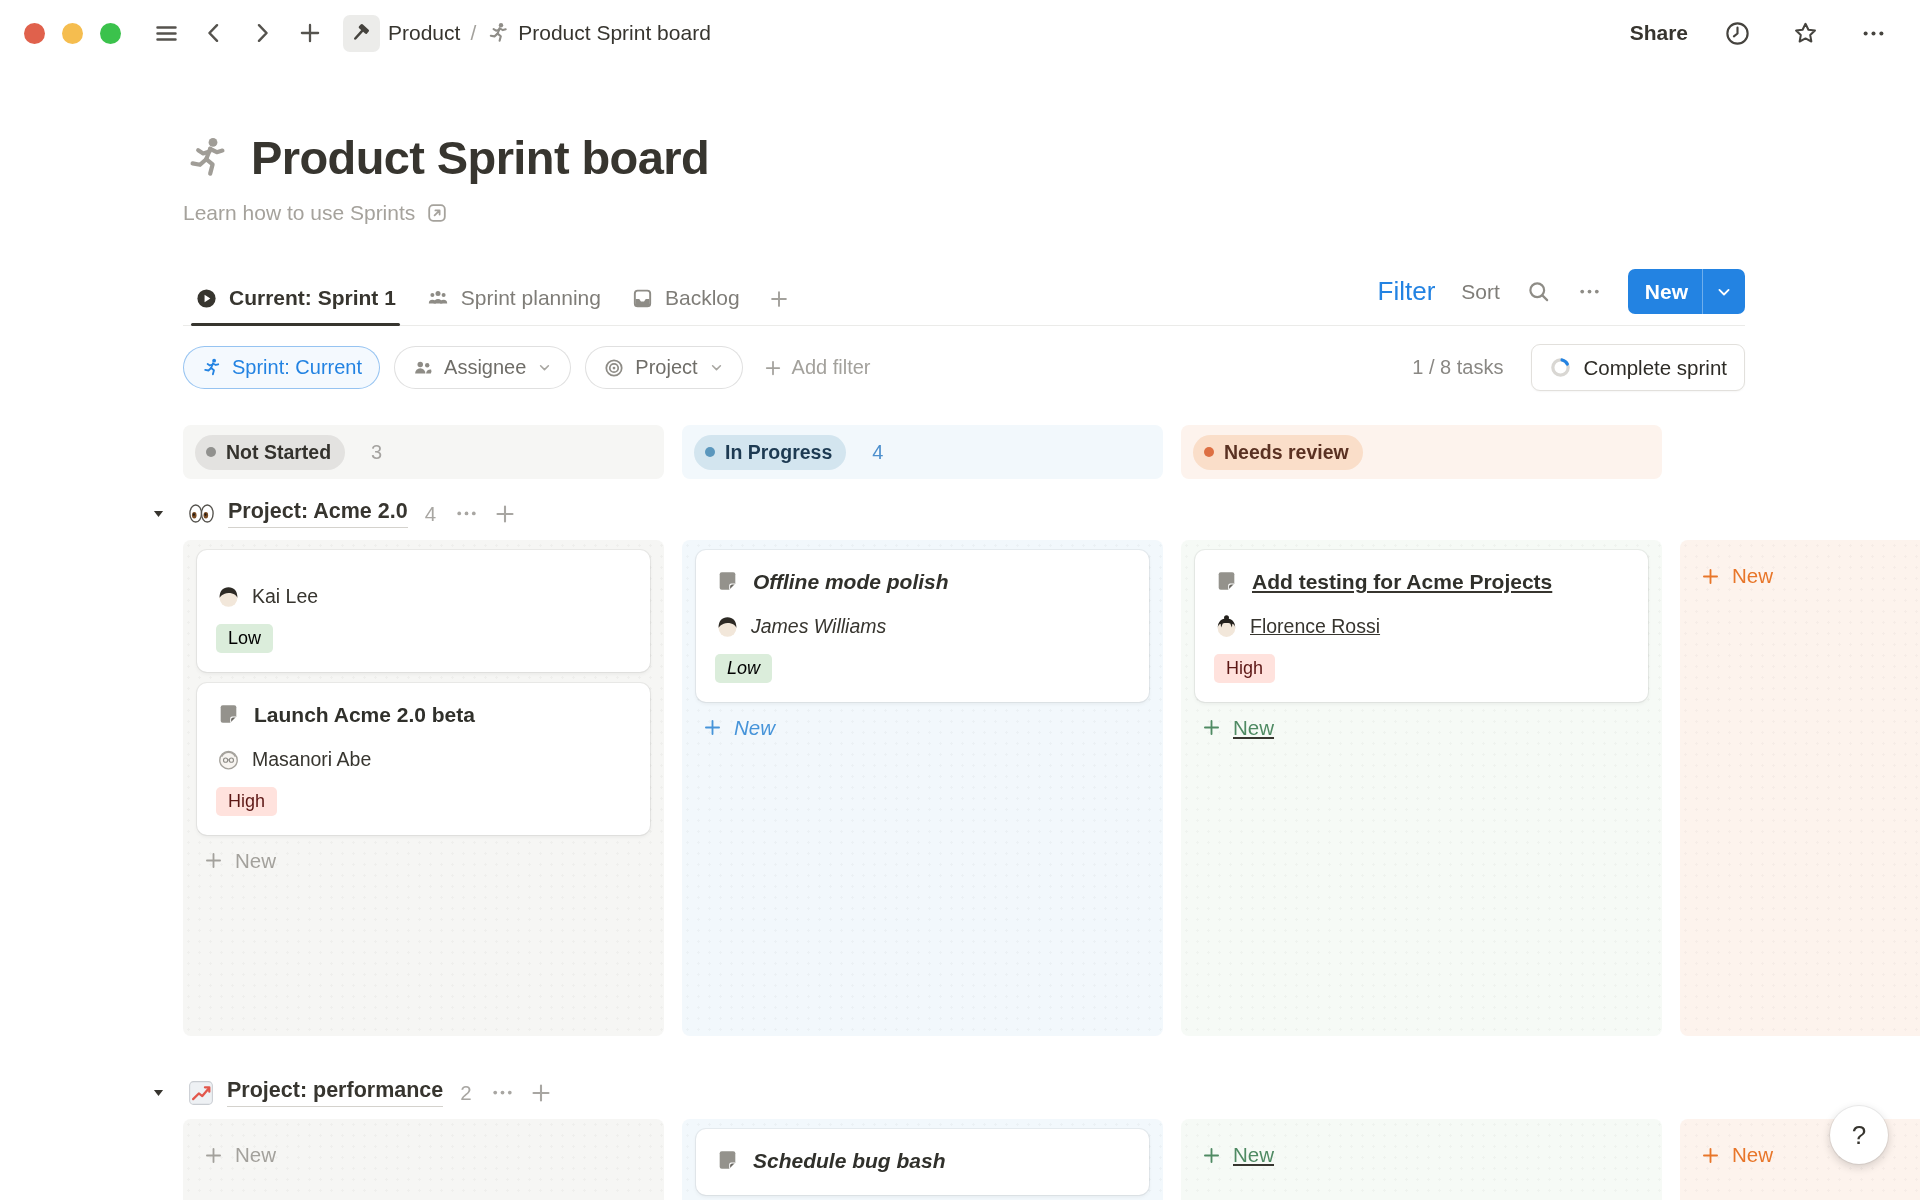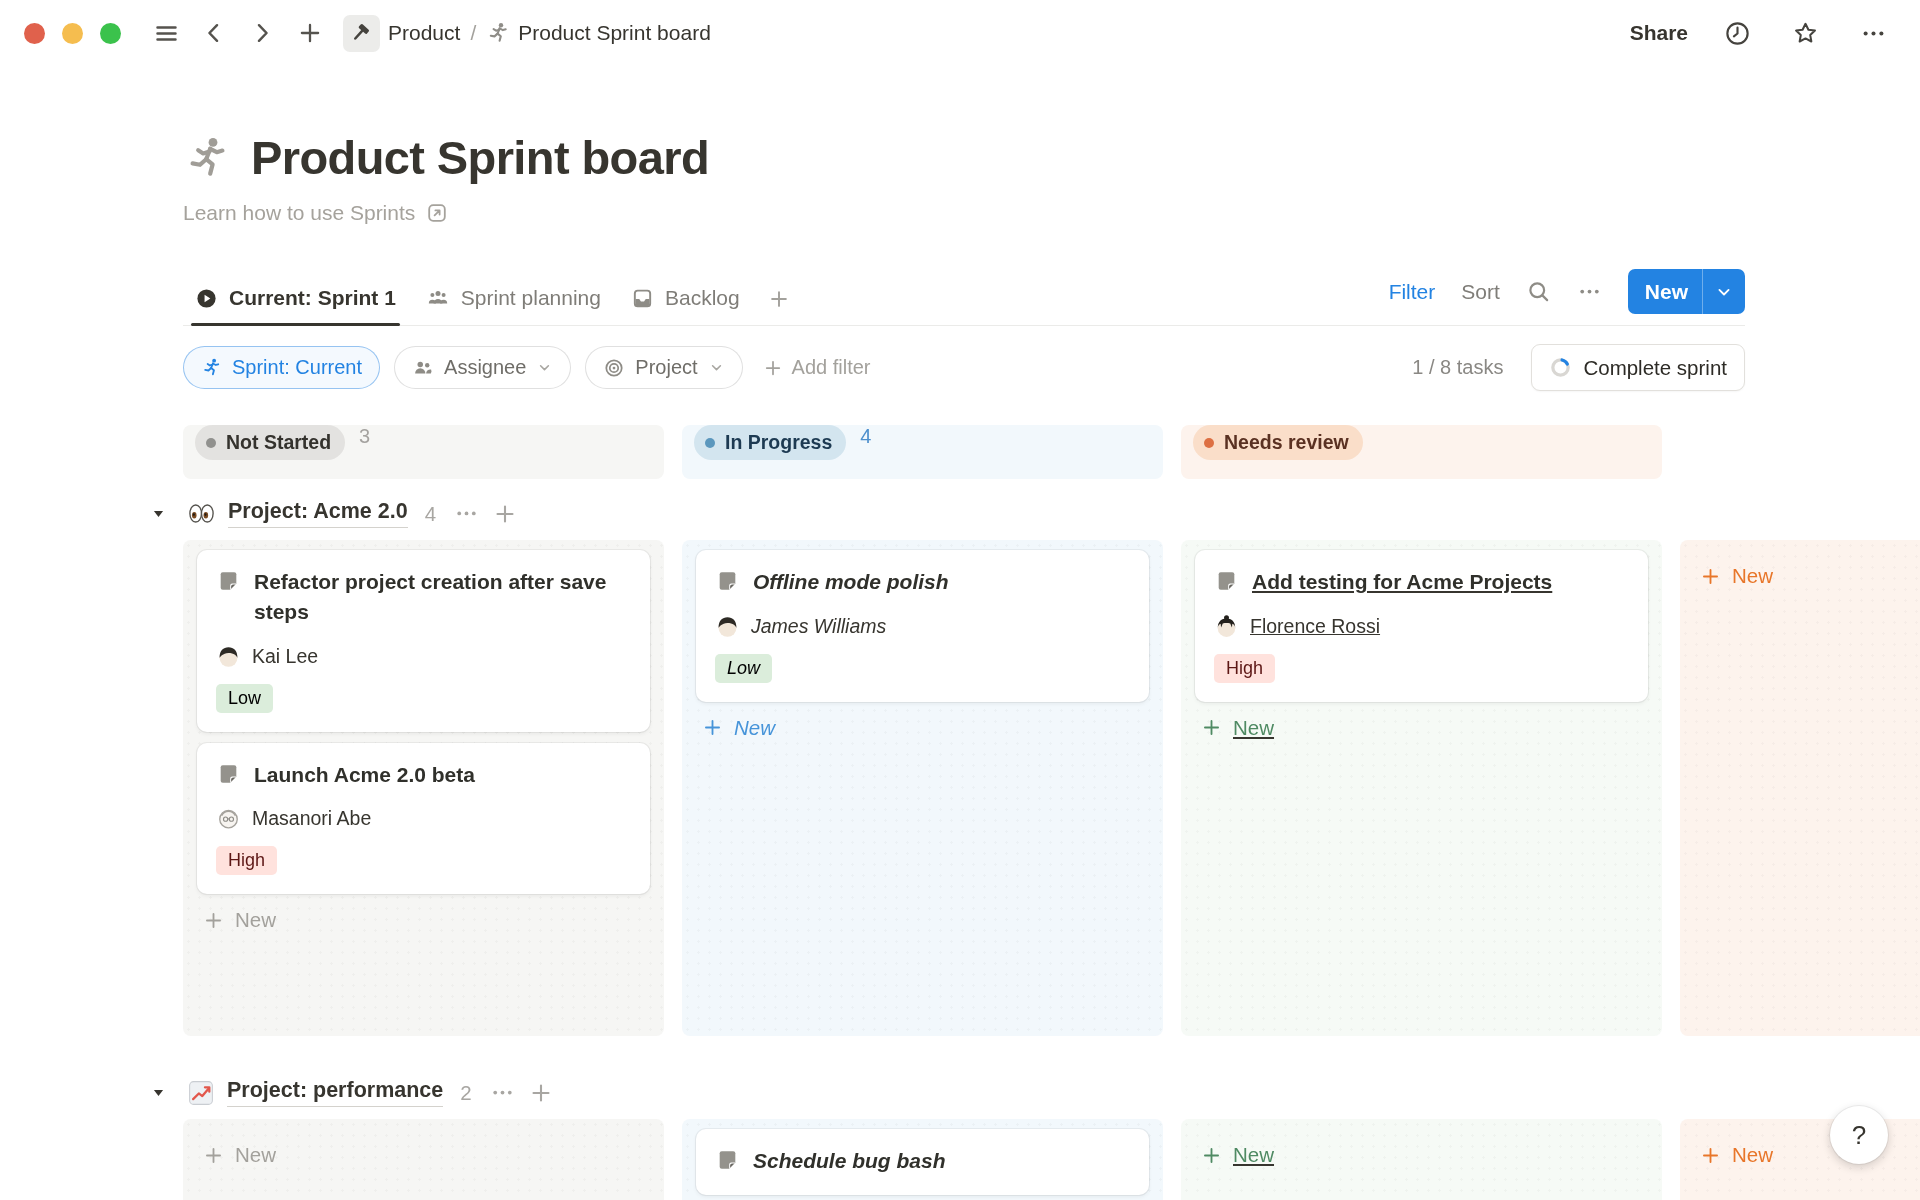--- a/index.html
+++ b/index.html
@@ -41,21 +41,21 @@
   .tabs { display:flex; align-items:flex-end; gap:6px; }
   .tab { display:flex; align-items:center; gap:11px; font-size:21px; color:#7f7d78;
          padding:8px 12px 15px 12px; position:relative; }
   .tab .t-ic { color:#8e8c86; }
   .tab.active { color:#37352f; font-weight:700; }
   .tab.active .t-ic { color:#37352f; }
   .tab.active::after { content:""; position:absolute; left:8px; right:8px; bottom:-1px;
                        height:3px; background:#37352f; border-radius:2px; }
   .tab-add { padding:8px 10px 15px; color:#a3a19c; }
   .tabs-controls { margin-left:auto; display:flex; align-items:center; gap:26px; padding-bottom:11px; }
-  .link-filter { color:#2383e2; font-size:21px; }
+  .link-filter { color:#2383e2; font-size:26px; }
   .link-sort { color:#7f7d78; font-size:21px; }
   .ctl-ic { color:#8e8c86; }
   .new-btn { display:flex; align-items:stretch; background:#2383e2; border-radius:7px;
              color:#fff; overflow:hidden; height:45px; }
   .new-btn .nb-label { display:flex; align-items:center; padding:0 14px 0 17px;
                        font-size:21px; font-weight:700; }
   .new-btn .nb-chev { display:flex; align-items:center; padding:0 11px;
                       border-left:1px solid rgba(255,255,255,0.35); }
 
   
@@ -70,21 +70,21 @@
   .fspacer { flex:1; }
   .task-count { color:#8a8884; font-size:20px; margin-right:14px; }
   .complete-btn { display:flex; align-items:center; gap:11px; height:47px; padding:0 17px;
                   border:1px solid #e2e0dc; border-radius:9px; background:#fff;
                   font-size:20.5px; font-weight:500; color:#2d2b26;
                   box-shadow:0 1px 2px rgba(15,15,15,0.04); }
 
   
   .board { margin-top:34px; width:1978px; }
   .col-grid { display:grid; grid-template-columns:repeat(4,481px); gap:18px; }
-  .col-header { border-radius:8px; height:54px; padding:0 12px; display:flex; align-items:flex-start; gap:14px; }
+  .col-header { border-radius:8px; height:54px; padding:0 12px; display:flex; align-items:center; gap:26px; }
   .col-header.ns { background:#f6f6f4; }
   .col-header.ip { background:#f2f8fc; }
   .col-header.ap { background:#f6faf6; }
   .col-header.nr { background:#fdf3ed; }
   .status-pill { display:flex; align-items:center; gap:10px; height:35px; padding:0 14px 0 11px;
                  border-radius:999px; font-size:19.5px; font-weight:700; }
   .status-pill .dot { width:10px; height:10px; border-radius:50%; }
   .pill-ns { background:#e3e2e0; color:#34322d; } .pill-ns .dot { background:#91918e; }
   .pill-ip { background:#d3e5ef; color:#1d3a52; } .pill-ip .dot { background:#5b97bd; }
   .pill-ap { background:#dbeddb; color:#1d3a2a; } .pill-ap .dot { background:#6c9b7d; }
@@ -488,28 +488,20 @@
           <svg width="24" height="24">
             <use href="#plus"></use>
           </svg>
         </span>
     </div>
 
     <div class="col-grid g1">
       <div class="section sec-ns">
         <div class="cards">
           <div class="card">
-            <div class="card-title-row">
-              <span class="pg-ic">
-                  <svg width="25" height="25">
-                    <use href="#page"></use>
-                  </svg>
-                </span>
-              <span class="card-title">Refactor project creation after save steps</span>
-            </div>
             <div class="card-assignee">
               <svg width="25" height="25">
                   <use href="#av-dark"></use>
                 </svg>
               <span>Kai Lee</span>
             </div>
             <div class="card-tagrow">
               <span class="tag tag-low">Low</span>
             </div>
           </div>

